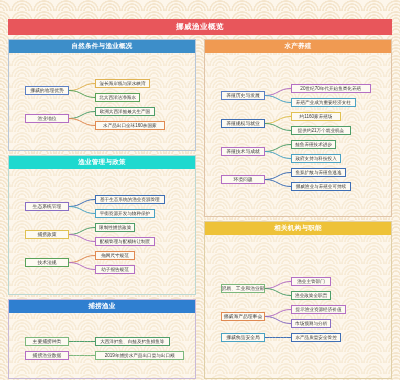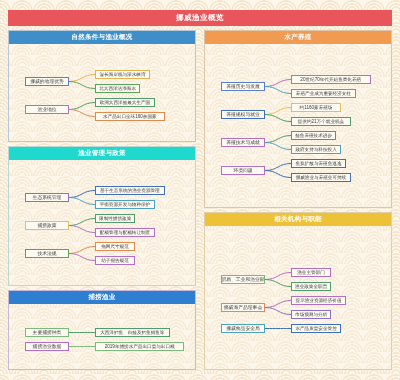--- a/index.html
+++ b/index.html
@@ -17,21 +17,21 @@
     background-image:
       radial-gradient(circle at 0 100%, transparent 9px, #f3e3c8 9.5px, #f3e3c8 10.5px, transparent 11px),
       radial-gradient(circle at 0 100%, transparent 6px, #f3e3c8 6.5px, #f3e3c8 7.5px, transparent 8px),
       radial-gradient(circle at 0 100%, transparent 3px, #f3e3c8 3.5px, #f3e3c8 4.5px, transparent 5px),
       radial-gradient(circle at 100% 100%, transparent 9px, #f3e3c8 9.5px, #f3e3c8 10.5px, transparent 11px),
       radial-gradient(circle at 100% 100%, transparent 6px, #f3e3c8 6.5px, #f3e3c8 7.5px, transparent 8px),
       radial-gradient(circle at 100% 100%, transparent 3px, #f3e3c8 3.5px, #f3e3c8 4.5px, transparent 5px);
     background-size:22px 11px;
     opacity:.85;
   }
-  #root{position:absolute;inset:0;}
+  #root{position:absolute;inset:0;margin-top:9px;}
 
   .title-bar{
     position:absolute;left:8px;top:10px;width:384px;height:16px;
     background:#e8565b;color:#fff;
     display:flex;align-items:center;justify-content:center;
     font-size:7.5px;font-weight:bold;letter-spacing:.5px;
     box-sizing:border-box;
   }
 
   .panel{

